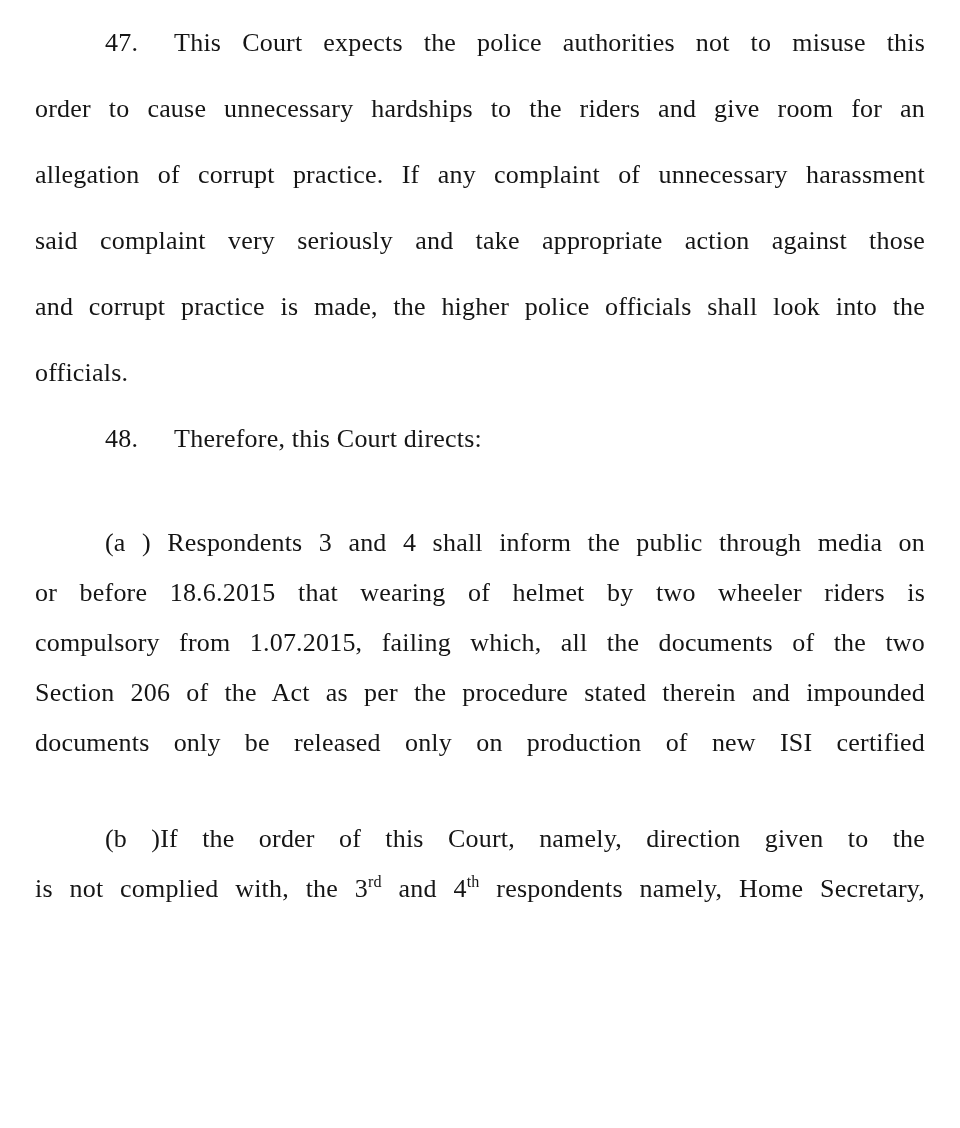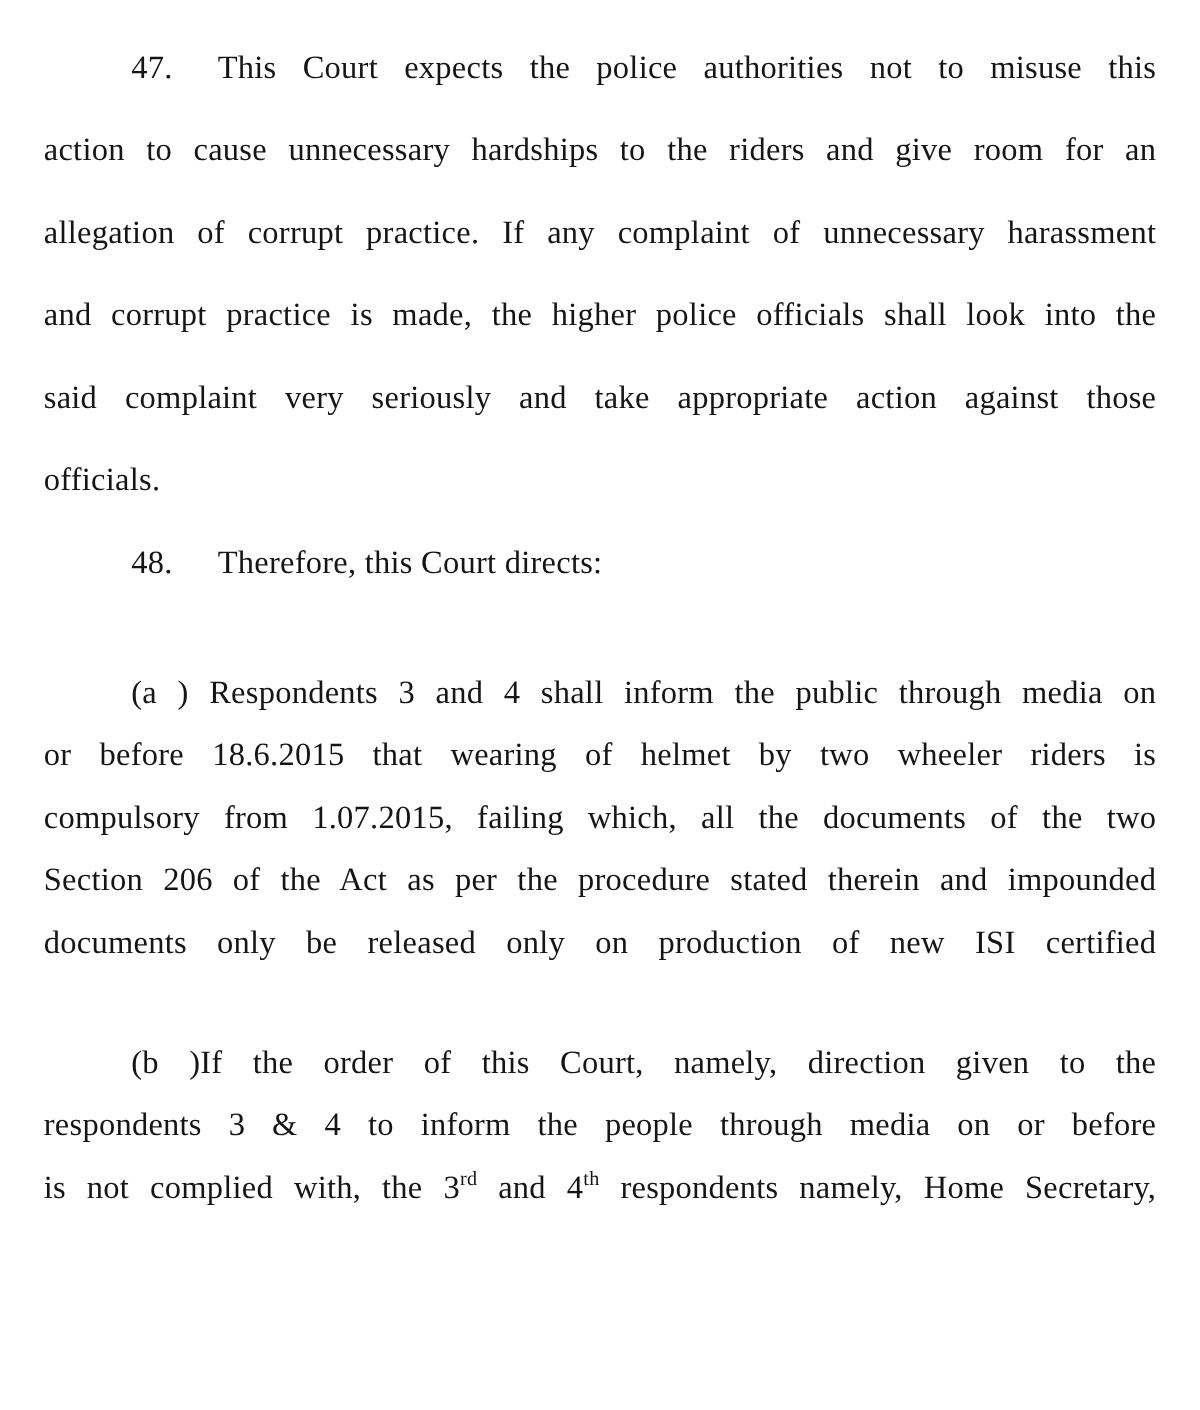--- a/index.html
+++ b/index.html
@@ -9,21 +9,20 @@
   body {
     width: 960px;
     height: 1128px;
     background: #ffffff;
     color: #151515;
     font-family: "Liberation Serif", "DejaVu Serif", serif;
     overflow: hidden;
   }
   .doc {
     padding: 10px 35px 0 35px;
-    margin-top: 11px;
   }
   .para {
     margin: 0;
   }
   .para.double .line { line-height: 66px; }
   .para.onehalf .line { line-height: 50px; }
   .para.gap { margin-top: 46px; }
   .line {
     font-size: 26px;
     text-align: justify;
@@ -48,34 +47,33 @@
     line-height: 0;
     vertical-align: super;
   }
 </style>
 </head>
 <body style="background: rgb(255, 255, 255); color: rgb(21, 21, 21);">
 
 <main class="doc">
     <div class="para double">
       <div class="line first">47.<span class="tab"></span>This Court expects the police authorities not to misuse this</div>
-      <div class="line">action to cause unnecessary hardships to the riders and give room for an</div>
+      <div class="line">order to cause unnecessary hardships to the riders and give room for an</div>
       <div class="line">allegation of corrupt practice. If any complaint of unnecessary harassment</div>
+      <div class="line">said complaint very seriously and take appropriate action against those</div>
       <div class="line">and corrupt practice is made, the higher police officials shall look into the</div>
-      <div class="line">said complaint very seriously and take appropriate action against those</div>
       <div class="line left">officials.</div>
     </div>
     <div class="para double">
       <div class="line left first">48.<span class="tab"></span>Therefore, this Court directs:</div>
     </div>
     <div class="para onehalf gap">
       <div class="line first">(a ) Respondents 3 and 4 shall inform the public through media on</div>
       <div class="line">or before 18.6.2015 that wearing of helmet by two wheeler riders is</div>
       <div class="line">compulsory from 1.07.2015, failing which, all the documents of the two</div>
       <div class="line">Section 206 of the Act as per the procedure stated therein and impounded</div>
       <div class="line">documents only be released only on production of new ISI certified</div>
     </div>
     <div class="para onehalf gap">
       <div class="line first">(b )If the order of this Court, namely, direction given to the</div>
-      <div class="line">respondents 3 &amp; 4 to inform the people through media on or before</div>
       <div class="line">is not complied with, the 3<sup>rd</sup> and 4<sup>th</sup> respondents namely, Home Secretary,</div>
     </div>
   </main>
 
 </body></html>

